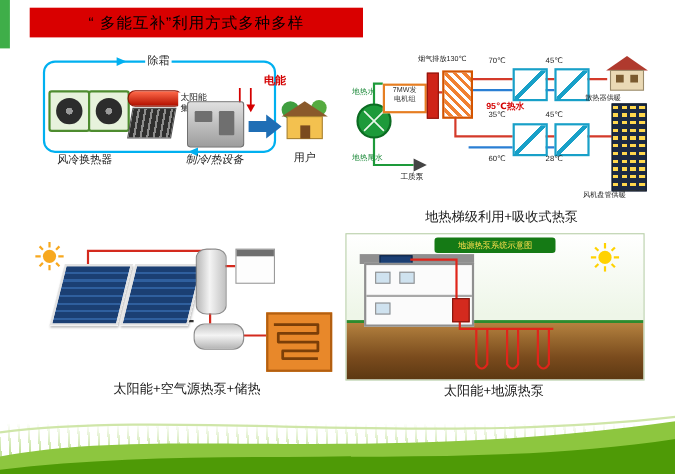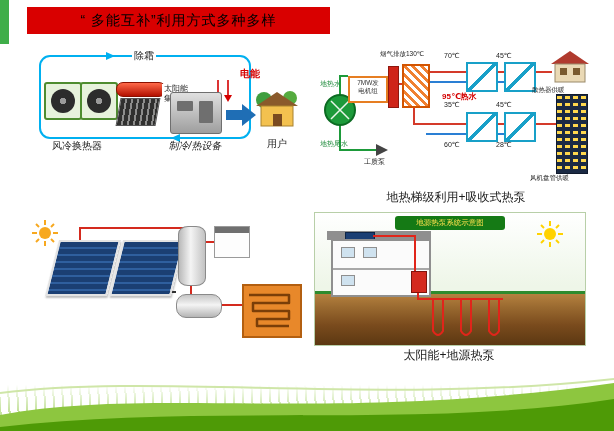--- a/index.html
+++ b/index.html
@@ -203,20 +203,21 @@
         <div class="unit-top"></div>
       </div>
     <div class="tank-h" style="left:146px;top:76px;width:44px;height:22px;"></div>
 
     <div class="floor-box" style="left:212px;top:66px;width:56px;height:50px;">
       <svg width="52" height="46" viewBox="0 0 52 46">
         <path d="M5,9 H45 V17 H9 V25 H45 V33 H13 V40 H45" fill="none" stroke="#7a3e08" stroke-width="2.5" stroke-linejoin="round"></path>
       </svg>
     </div>
 
+    <div class="caption">太阳能+空气源热泵+储热</div>
   </div>
 
   <div class="panel" style="left:314px;top:212px;width:270px;height:152px;">
     <div class="scene">
       <div class="scene-banner">地源热泵系统示意图</div>
 
       <svg class="abs" style="left:222px;top:8px;" width="26" height="26" viewBox="0 0 26 26">
         <g stroke="#ffd200" stroke-width="2">
           <line x1="13" y1="0" x2="13" y2="5"></line>
             <line x1="13" y1="21" x2="13" y2="26"></line>

